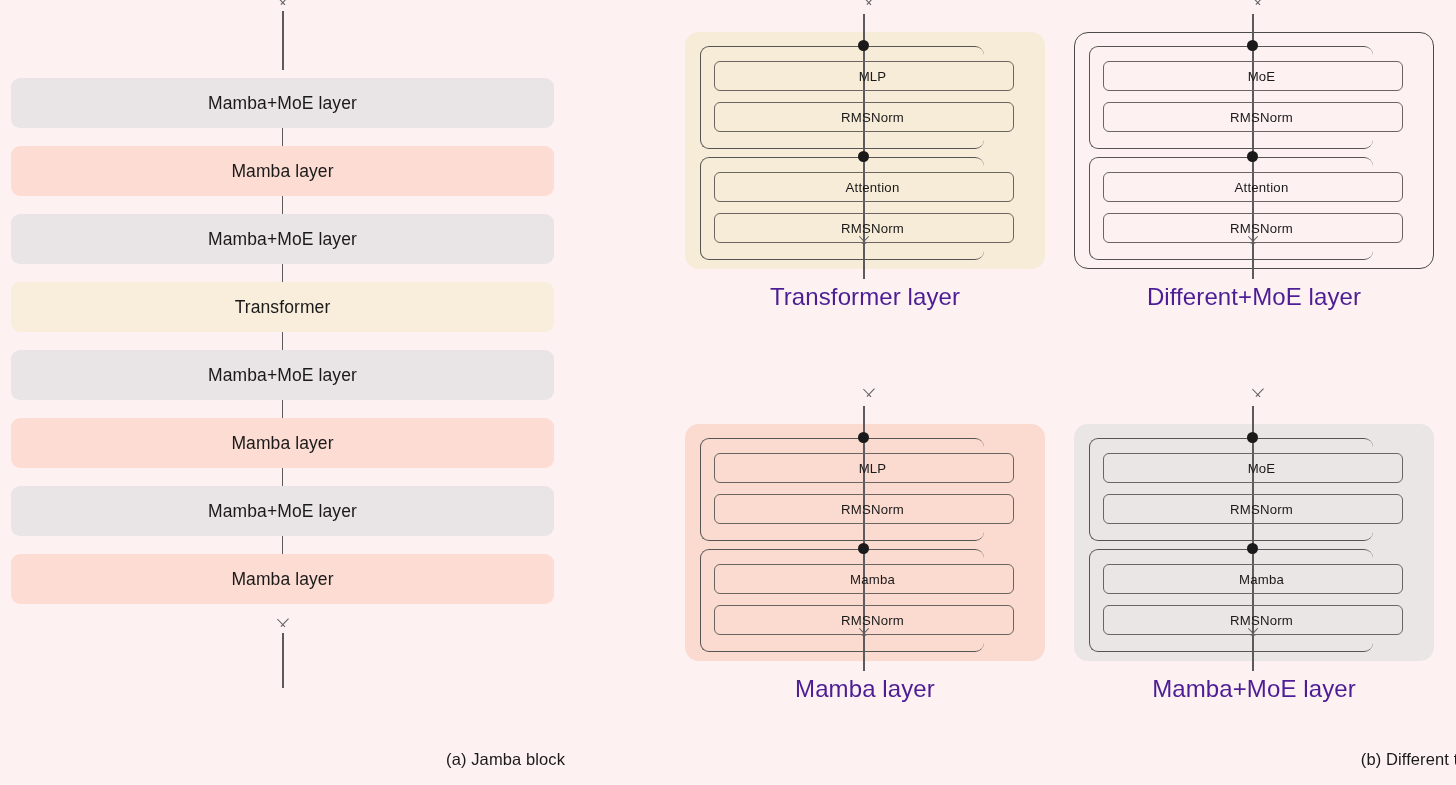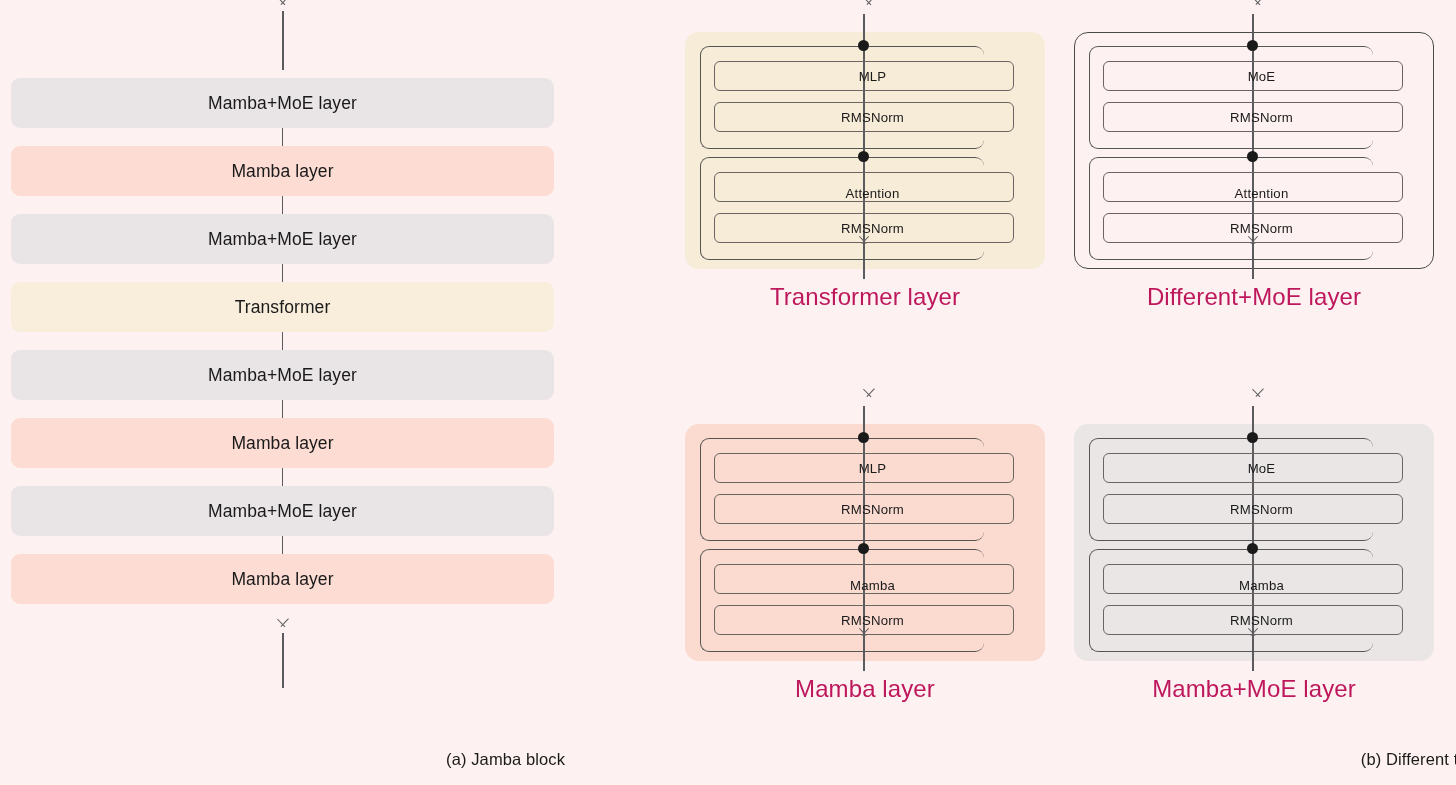--- a/index.html
+++ b/index.html
@@ -149,21 +149,21 @@
     justify-content: center;
     font-size: 13.2px;
     letter-spacing: 0.2px;
     color: #1a1a1a;
     background: transparent;
     padding-left: 17px;
   }
 
   .ib-1 { top: 61px;  }
   .ib-2 { top: 102px; }
-  .ib-3 { top: 172px; align-items: flex-end; }
+  .ib-3 { top: 172px; }
   .ib-4 { top: 213px; }
 
   
   .trunk {
     position: absolute;
     left: 178.2px;
     width: 1.4px;
     background: #5b5b5f;
   }
 
@@ -197,21 +197,21 @@
   .mini-arrow::before { left: -1px; transform: rotate(47deg); transform-origin: right center; }
   .mini-arrow::after  { left: 5.2px; transform: rotate(-47deg); transform-origin: left center; }
 
   .card-caption {
     position: absolute;
     top: 283px;
     left: 0;
     width: 360px;
     text-align: center;
     font-size: 24px;
-    color: #be185d;
+    color: #4c1d95;
     letter-spacing: 0.1px;
   }
 
   
   .fig-caption {
     position: absolute;
     font-size: 16.5px;
     color: #1a1a1a;
     letter-spacing: 0.1px;
     white-space: nowrap;

